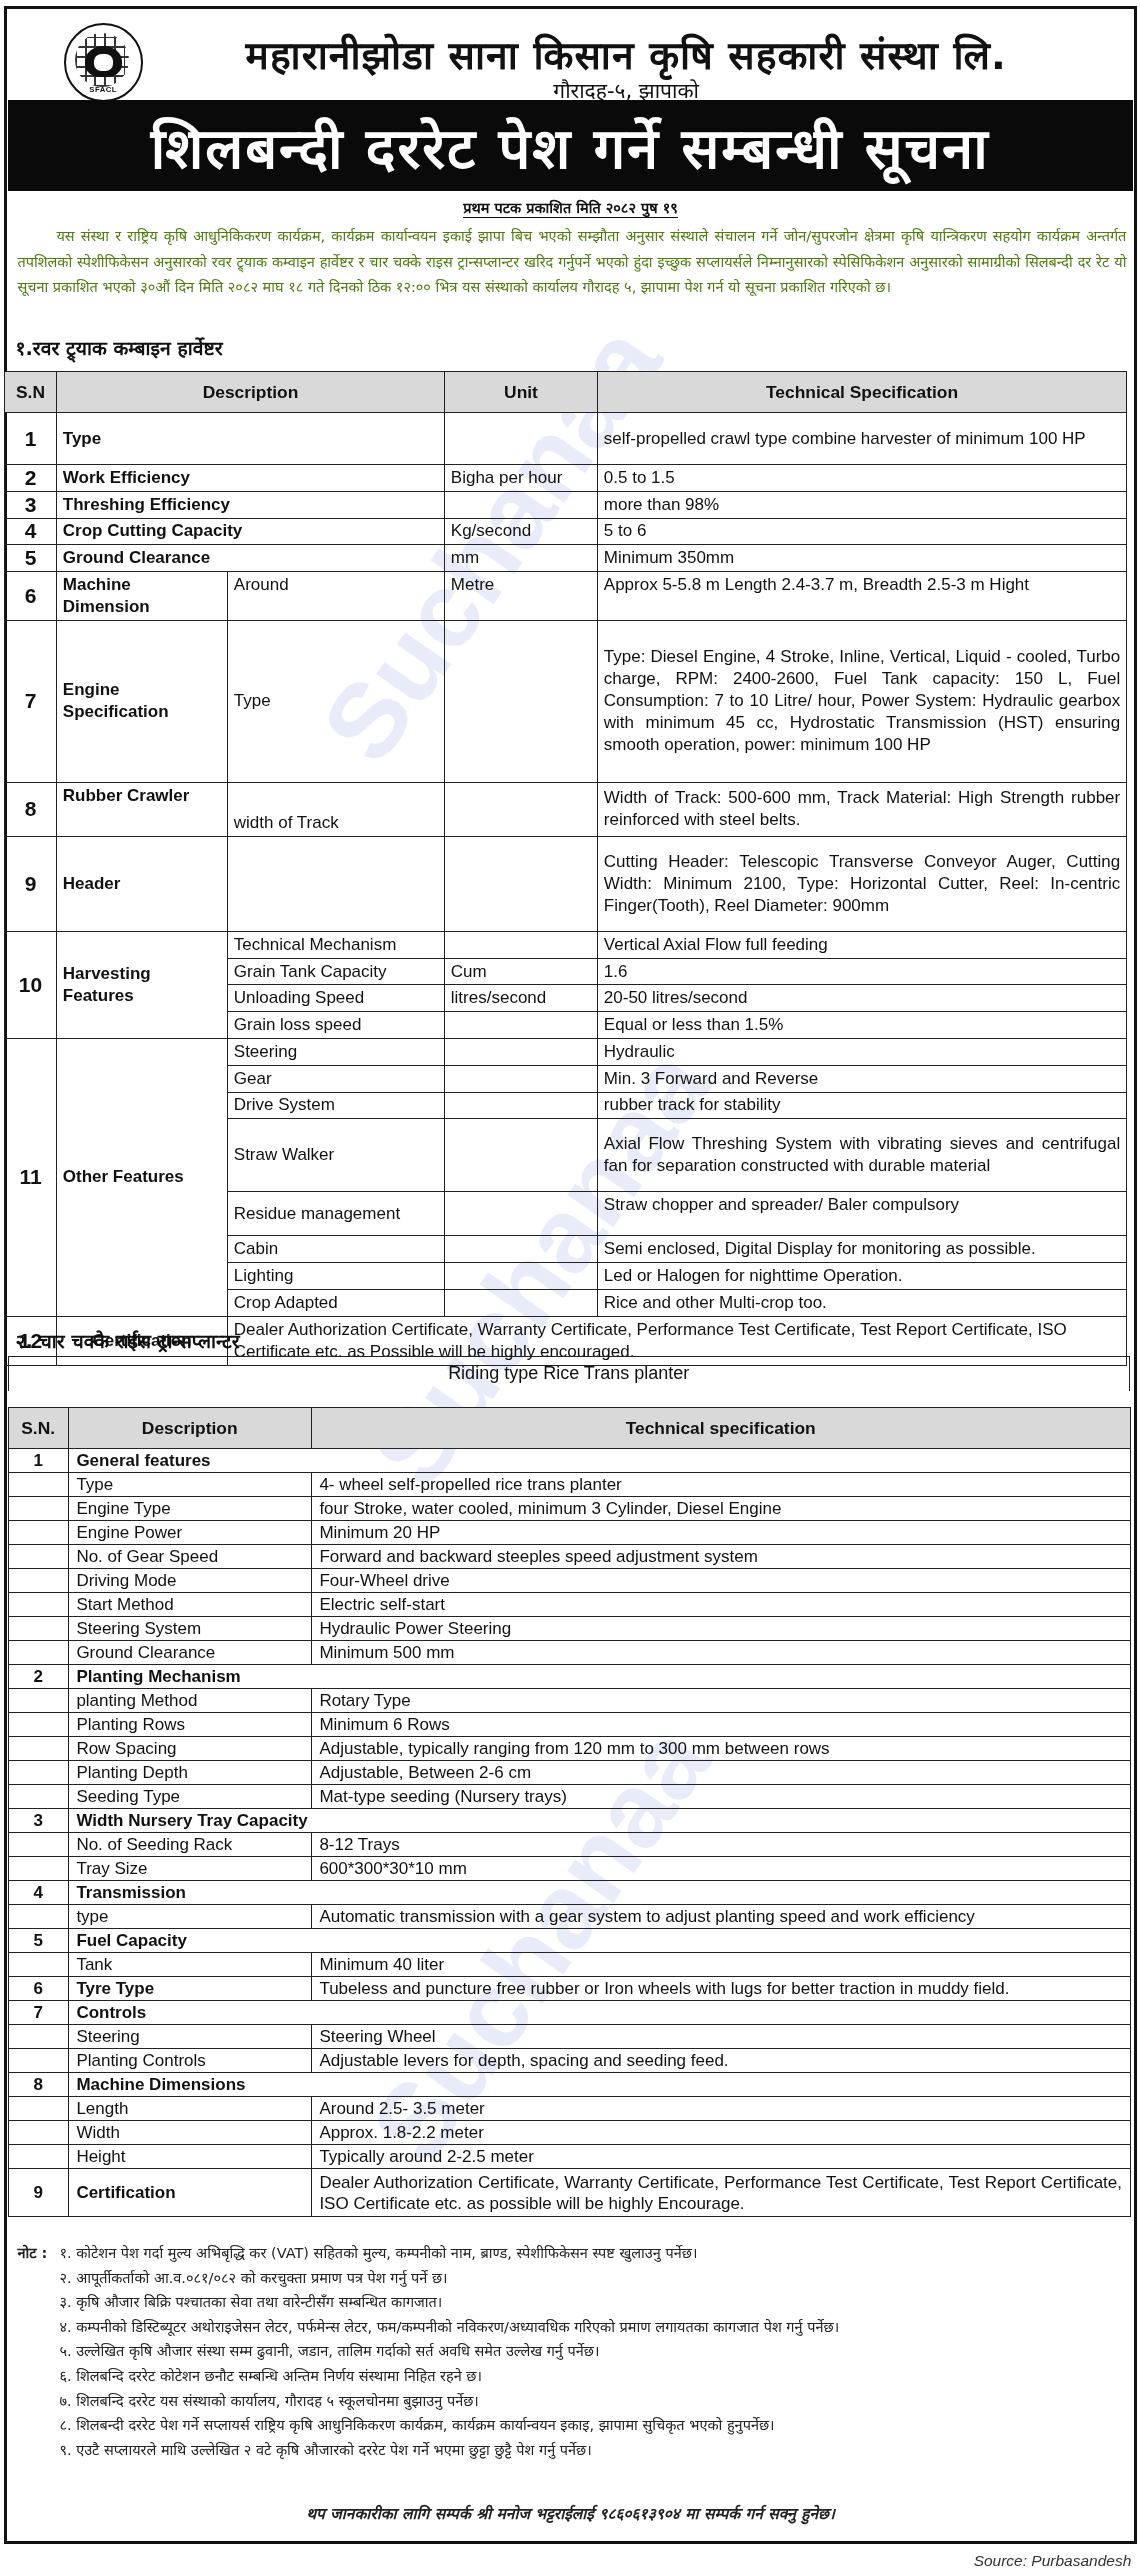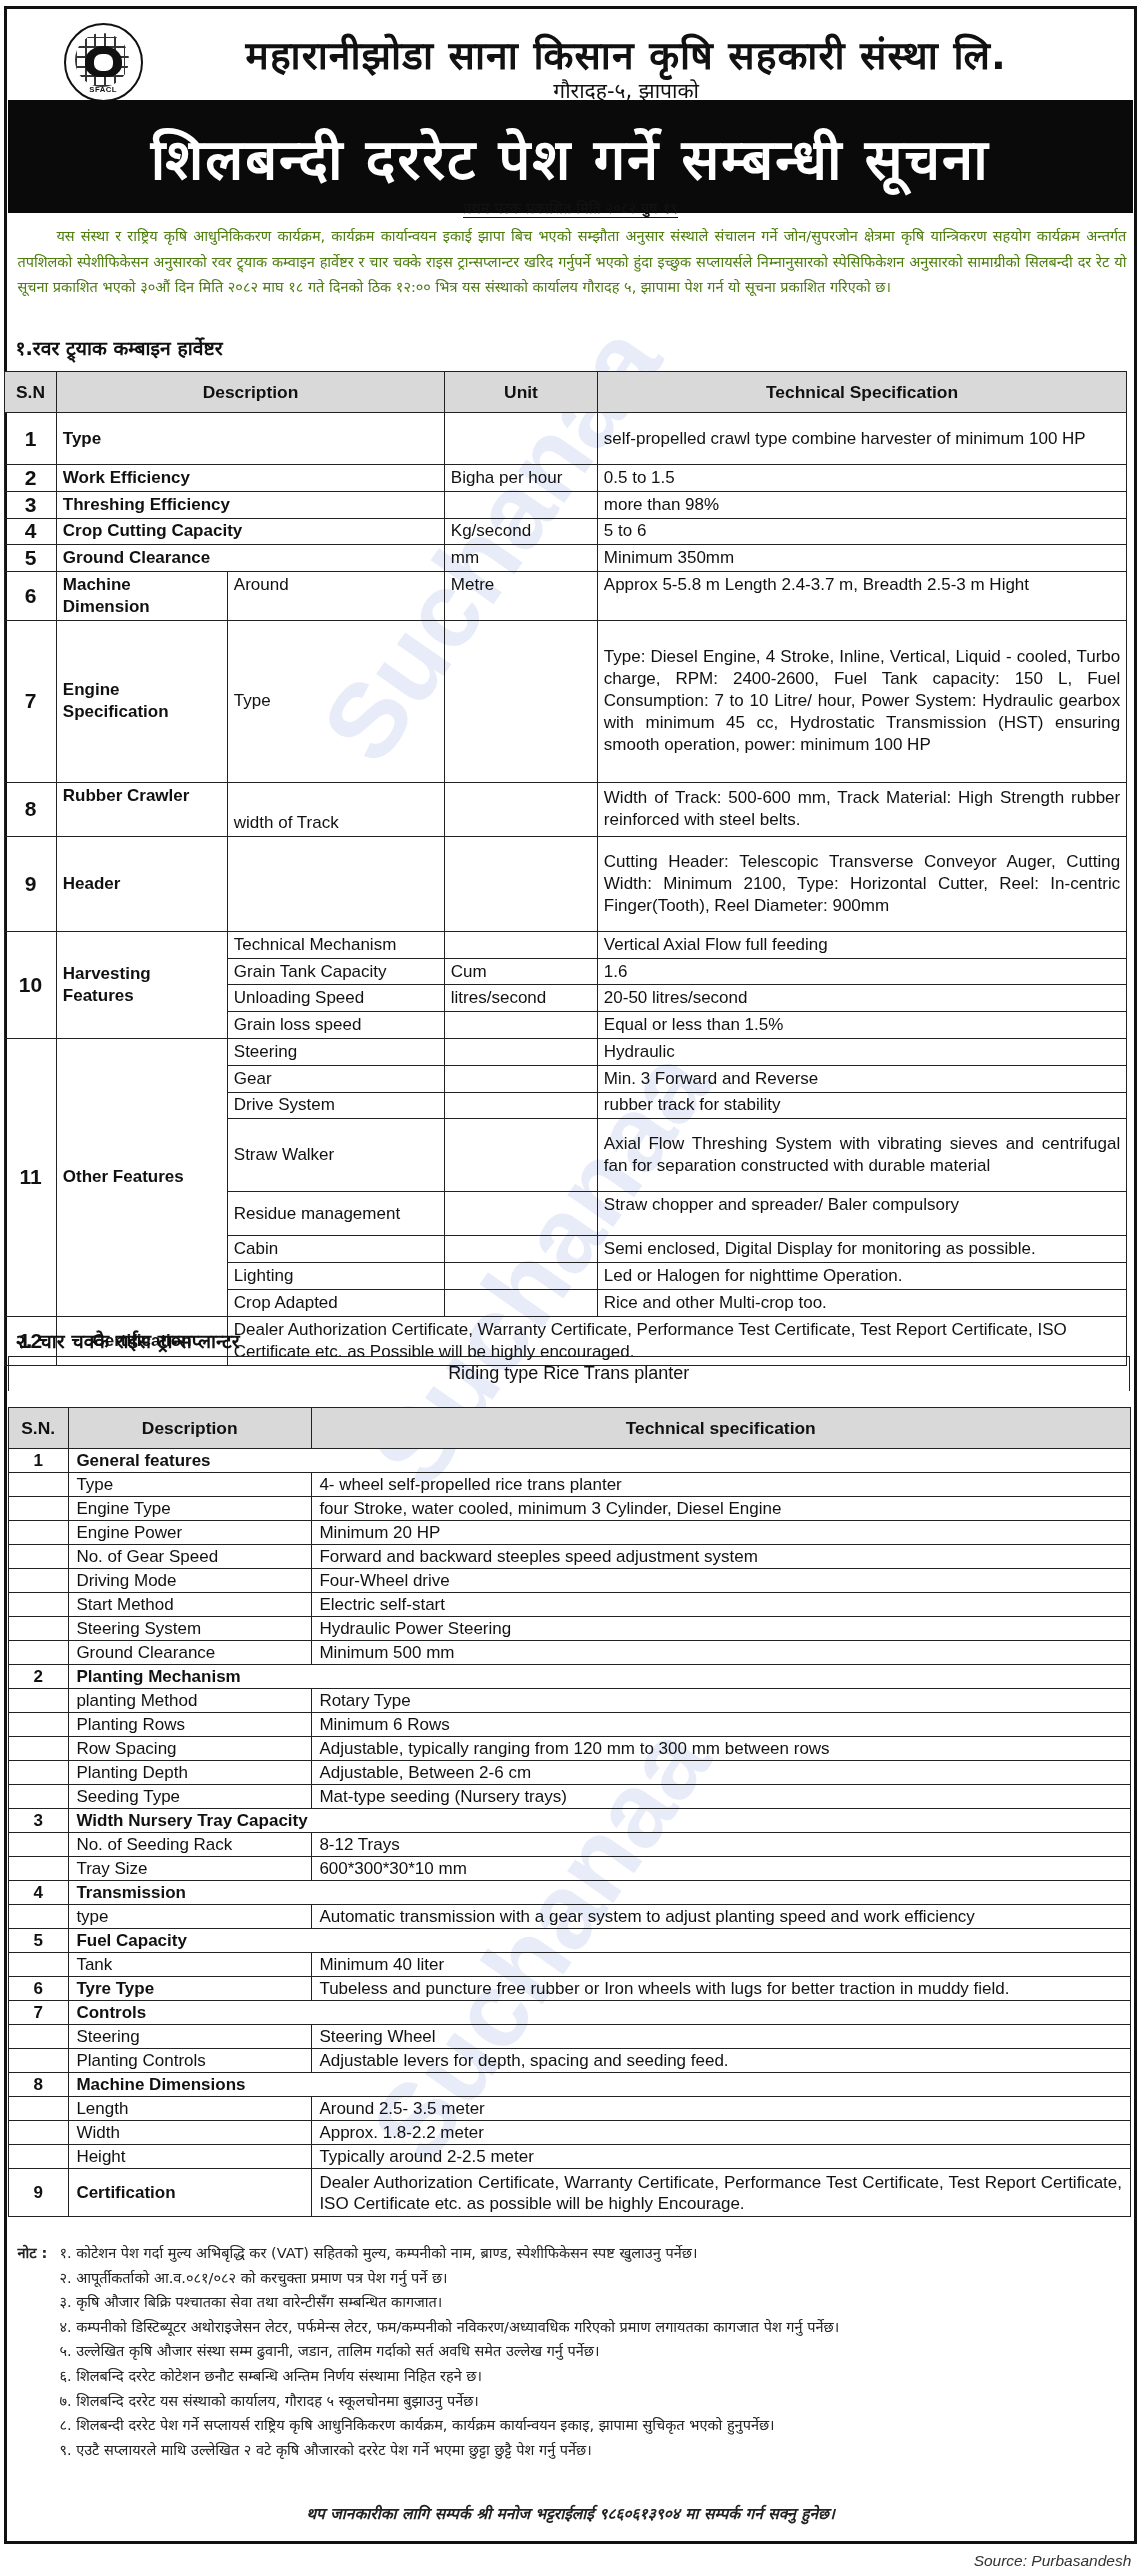--- a/index.html
+++ b/index.html
@@ -11,21 +11,21 @@
   
   .org-box { position: absolute; left: 7.7px; top: 9.7px; width: 1125px; height: 89px; background: #fff; }
   .logo { position: absolute; left: 56px; top: 13.5px; width: 79px; height: 79px; border-radius: 50%; border: 2.9px solid #111; background: #fff; overflow: hidden; }
   .logo .globe { position: absolute; left: 9.7px; top: 7.7px; width: 54px; height: 54px; border-radius: 50%; background: repeating-linear-gradient(0deg, #111 0 1.9px, transparent 1.9px 9.7px), repeating-linear-gradient(90deg, #111 0 1.9px, transparent 1.9px 9.7px); opacity: .85; }
   .logo .gear { position: absolute; left: 19.3px; top: 21px; width: 37px; height: 31px; border-radius: 50% 50% 40% 40%; background: #111; }
   .logo .gear::after { content: ""; position: absolute; left: 8.7px; top: 7.7px; width: 19.3px; height: 17.4px; background: #fff; border-radius: 40%; }
   .logo .logo-text { position: absolute; left: 0; right: 0; bottom: 5.8px; text-align: center; font-size: 7.7px; font-weight: bold; letter-spacing: 0.5px; }
   .org-name { position: absolute; left: 145px; top: 17.4px; width: 947px; text-align: center; font-family: "DejaVu Sans", sans-serif; font-weight: bold; font-size: 39px; letter-spacing: 1px; color: #111; }
   .org-address { position: absolute; left: 145px; top: 66px; width: 947px; text-align: center; font-family: "DejaVu Sans", sans-serif; font-size: 21px; color: #111; }
 
-  .title-banner { position: absolute; left: 7.7px; top: 100px; width: 1125px; height: 113px; background: #0a0a0a; color: #fff; display: flex; align-items: center; justify-content: center; font-family: "DejaVu Sans", sans-serif; font-weight: bold; font-size: 56px; letter-spacing: 1.9px; }
+  .title-banner { position: absolute; left: 7.7px; top: 100px; width: 1125px; height: 91px; background: #0a0a0a; color: #fff; display: flex; align-items: center; justify-content: center; font-family: "DejaVu Sans", sans-serif; font-weight: bold; font-size: 56px; letter-spacing: 1.9px; }
 
   .pub-date { position: absolute; left: 0; width: 1141px; top: 197px; text-align: center; font-family: "DejaVu Sans", sans-serif; font-weight: bold; font-size: 14.5px; }
   .pub-date span { border-bottom: 1.4px solid #111; padding-bottom: 1px; }
 
   .intro { position: absolute; left: 17.4px; top: 224px; width: 1109px; font-family: "DejaVu Sans", sans-serif; font-size: 14.5px; line-height: 25.6px; text-align: justify; text-indent: 39px; color: #4d7c0f; }
 
   .section-heading { position: absolute; left: 15.5px; font-family: "DejaVu Sans", sans-serif; font-weight: bold; font-size: 19.3px; color: #111; }
 
   
   table { border-collapse: collapse; position: absolute; table-layout: fixed; }

